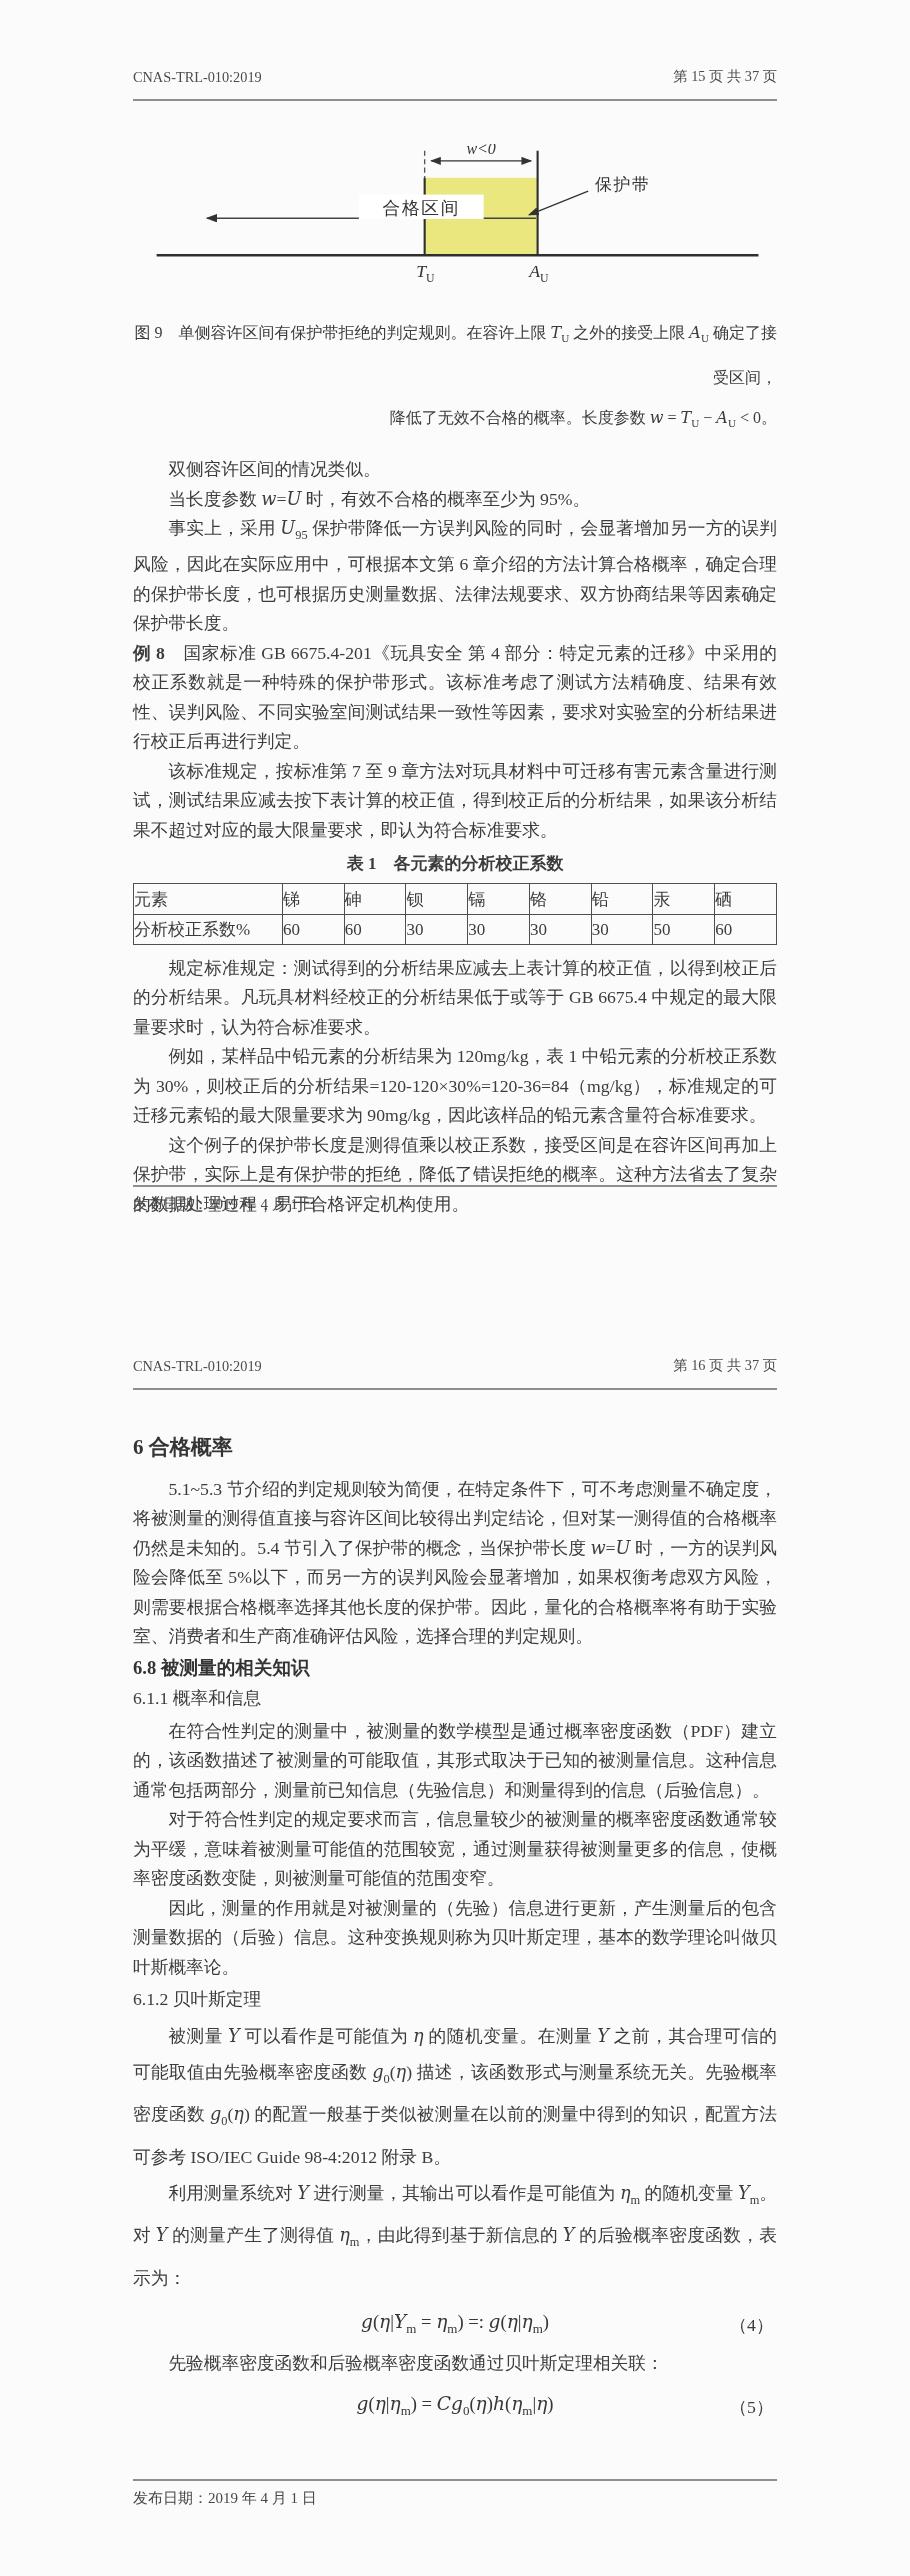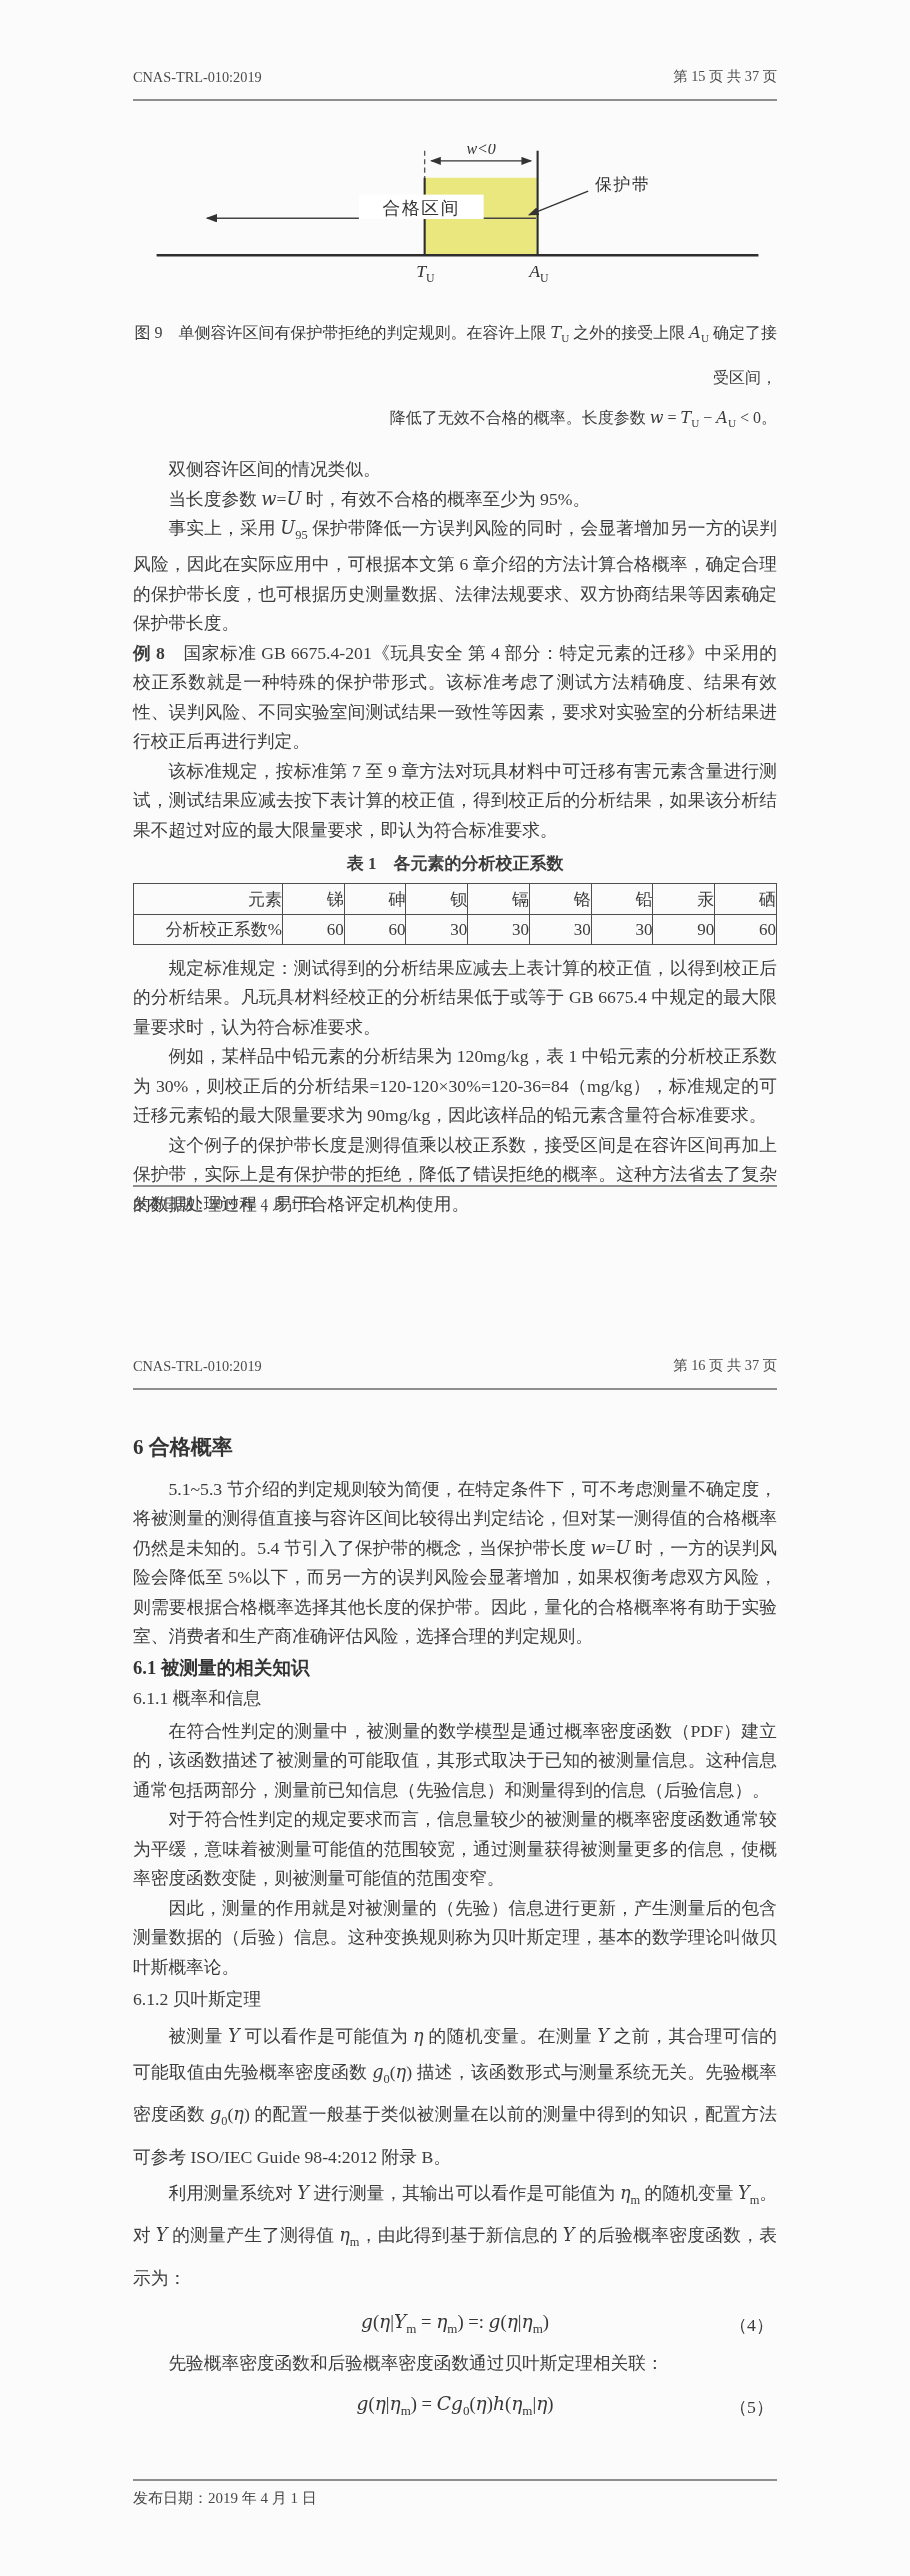--- a/index.html
+++ b/index.html
@@ -49,21 +49,21 @@
   .paras{margin-top:11.8px;}
   .tbl-caption{
     text-align:center;font-size:17px;font-weight:bold;
     margin:6.7px 0 8.4px 0;
   }
   table.corr{
     width:100%;border-collapse:collapse;table-layout:fixed;
     font-size:17px;color:#3c3c3c;
   }
   table.corr td{
-    border:1.7px solid #4f4f4f;text-align:right;height:29.5px;padding:0;
+    border:1.7px solid #4f4f4f;text-align:left;height:29.5px;padding:0;
   }
   table.corr td.first{width:23%;}
   .h-sec{font-size:21px;font-weight:bold;margin:44px 0 13.5px 0;color:#333;}
   .h-sub{font-size:18.6px;font-weight:bold;margin:3.4px 0 3.4px 0;color:#333;}
   .h-sub3{font-size:17.7px;font-weight:normal;margin:5px 0 6.7px 0;color:#3c3c3c;}
   .formula-row{position:relative;height:46px;margin:5px 0 1.7px 0;}
   .formula{
     position:absolute;left:0;right:0;text-align:center;top:10px;
     font-size:18.6px;color:#363636;
   }
@@ -143,21 +143,21 @@
             <td>硒</td>
           </tr>
           <tr>
             <td class="first">分析校正系数%</td>
             <td>60</td>
             <td>60</td>
             <td>30</td>
             <td>30</td>
             <td>30</td>
             <td>30</td>
-            <td>90</td>
+            <td>50</td>
             <td>60</td>
           </tr>
         </tbody>
       </table>
 
       <p class="para" style="margin-top:8.4px;">规定标准规定：测试得到的分析结果应减去上表计算的校正值，以得到校正后的分析结果。凡玩具材料经校正的分析结果低于或等于 GB 6675.4 中规定的最大限量要求时，认为符合标准要求。</p>
       <p class="para">例如，某样品中铅元素的分析结果为 120mg/kg，表 1 中铅元素的分析校正系数为 30%，则校正后的分析结果=120-120×30%=120-36=84（mg/kg），标准规定的可迁移元素铅的最大限量要求为 90mg/kg，因此该样品的铅元素含量符合标准要求。</p>
       <p class="para">这个例子的保护带长度是测得值乘以校正系数，接受区间是在容许区间再加上保护带，实际上是有保护带的拒绝，降低了错误拒绝的概率。这种方法省去了复杂的数据处理过程，易于合格评定机构使用。</p>
     </div>
   </div>
@@ -172,21 +172,21 @@
   <div class="pg-header">
     <span>CNAS-TRL-010:2019</span>
     <span>第 16 页 共 37 页</span>
   </div>
 
   <div class="content">
     <div class="h-sec">6 合格概率</div>
 
     <p class="para">5.1~5.3 节介绍的判定规则较为简便，在特定条件下，可不考虑测量不确定度，将被测量的测得值直接与容许区间比较得出判定结论，但对某一测得值的合格概率仍然是未知的。5.4 节引入了保护带的概念，当保护带长度 <i>w</i>=<i>U</i> 时，一方的误判风险会降低至 5%以下，而另一方的误判风险会显著增加，如果权衡考虑双方风险，则需要根据合格概率选择其他长度的保护带。因此，量化的合格概率将有助于实验室、消费者和生产商准确评估风险，选择合理的判定规则。</p>
 
-    <div class="h-sub">6.1 被测量的相关知识</div>
+    <div class="h-sub">6.8 被测量的相关知识</div>
     <div class="h-sub3">6.1.1 概率和信息</div>
 
     <p class="para">在符合性判定的测量中，被测量的数学模型是通过概率密度函数（PDF）建立的，该函数描述了被测量的可能取值，其形式取决于已知的被测量信息。这种信息通常包括两部分，测量前已知信息（先验信息）和测量得到的信息（后验信息）。</p>
     <p class="para">对于符合性判定的规定要求而言，信息量较少的被测量的概率密度函数通常较为平缓，意味着被测量可能值的范围较宽，通过测量获得被测量更多的信息，使概率密度函数变陡，则被测量可能值的范围变窄。</p>
     <p class="para">因此，测量的作用就是对被测量的（先验）信息进行更新，产生测量后的包含测量数据的（后验）信息。这种变换规则称为贝叶斯定理，基本的数学理论叫做贝叶斯概率论。</p>
 
     <div class="h-sub3">6.1.2 贝叶斯定理</div>
 
     <p class="para loose">被测量 <i>Y</i> 可以看作是可能值为 <i>η</i> 的随机变量。在测量 <i>Y</i> 之前，其合理可信的可能取值由先验概率密度函数 <i>g</i><sub>0</sub>(<i>η</i>) 描述，该函数形式与测量系统无关。先验概率密度函数 <i>g</i><sub>0</sub>(<i>η</i>) 的配置一般基于类似被测量在以前的测量中得到的知识，配置方法可参考 ISO/IEC Guide 98-4:2012 附录 B。</p>
     <p class="para loose">利用测量系统对 <i>Y</i> 进行测量，其输出可以看作是可能值为 <i>η</i><sub>m</sub> 的随机变量 <i>Y</i><sub>m</sub>。对 <i>Y</i> 的测量产生了测得值 <i>η</i><sub>m</sub>，由此得到基于新信息的 <i>Y</i> 的后验概率密度函数，表示为：</p>

